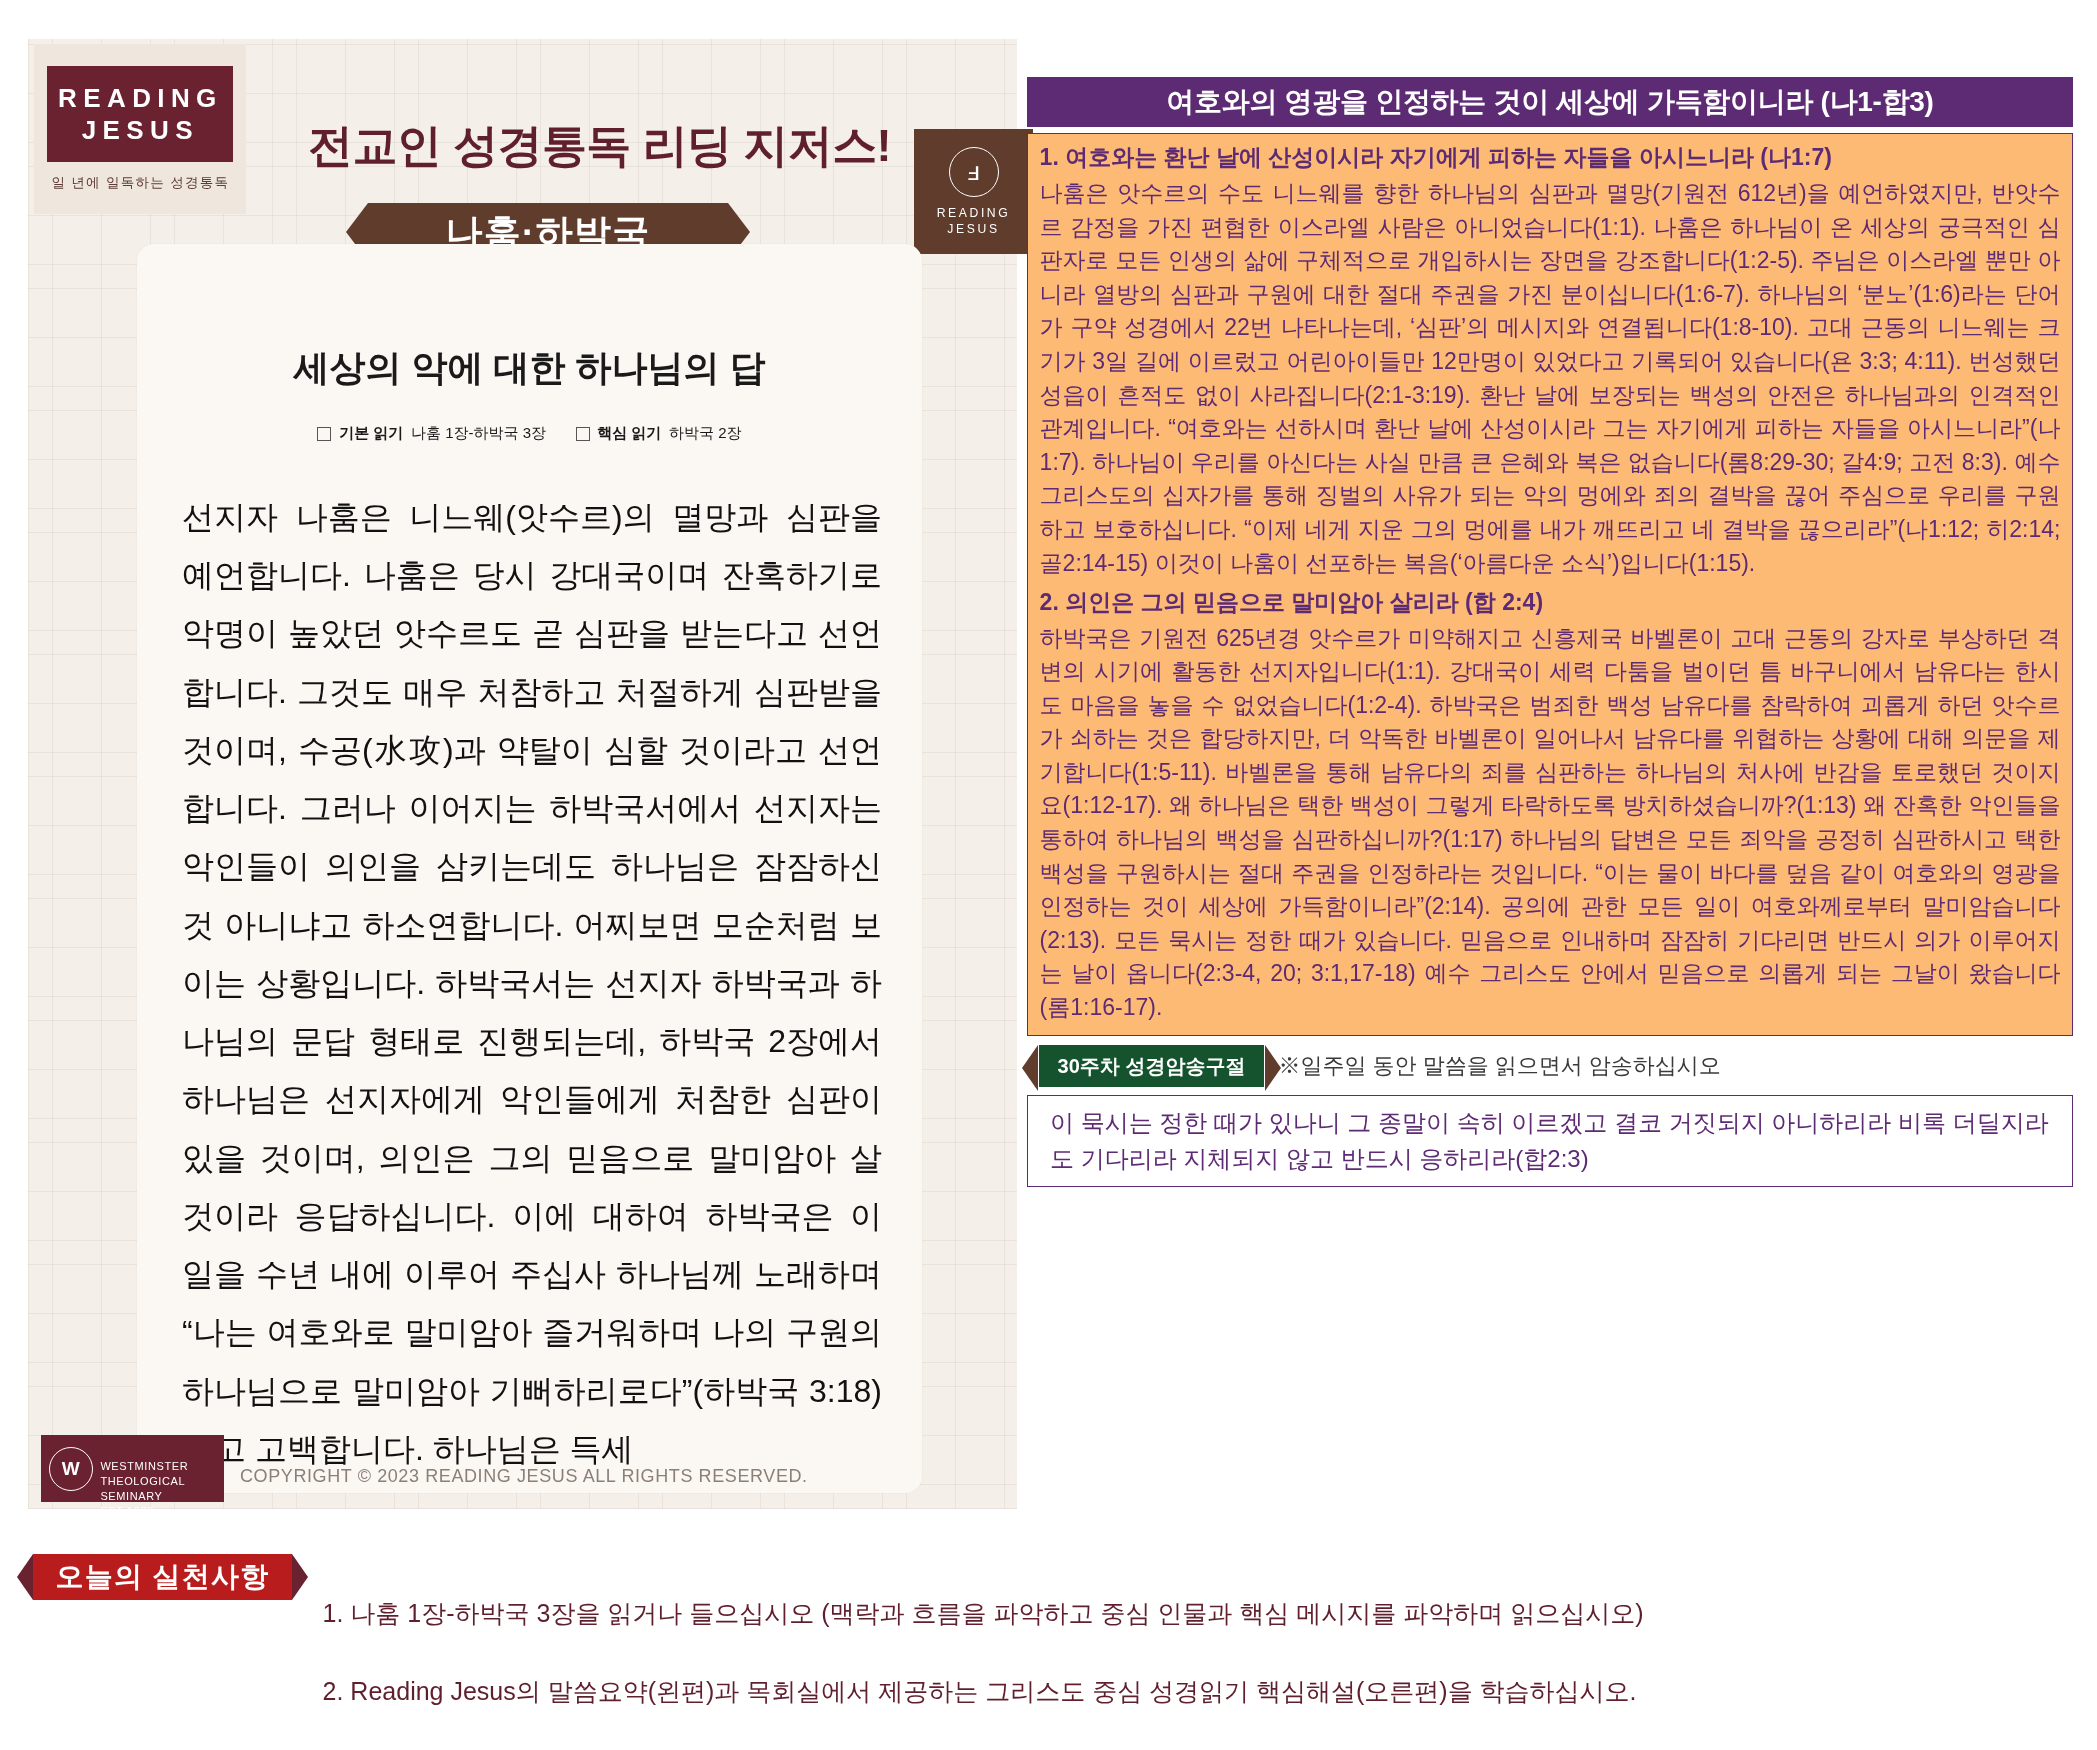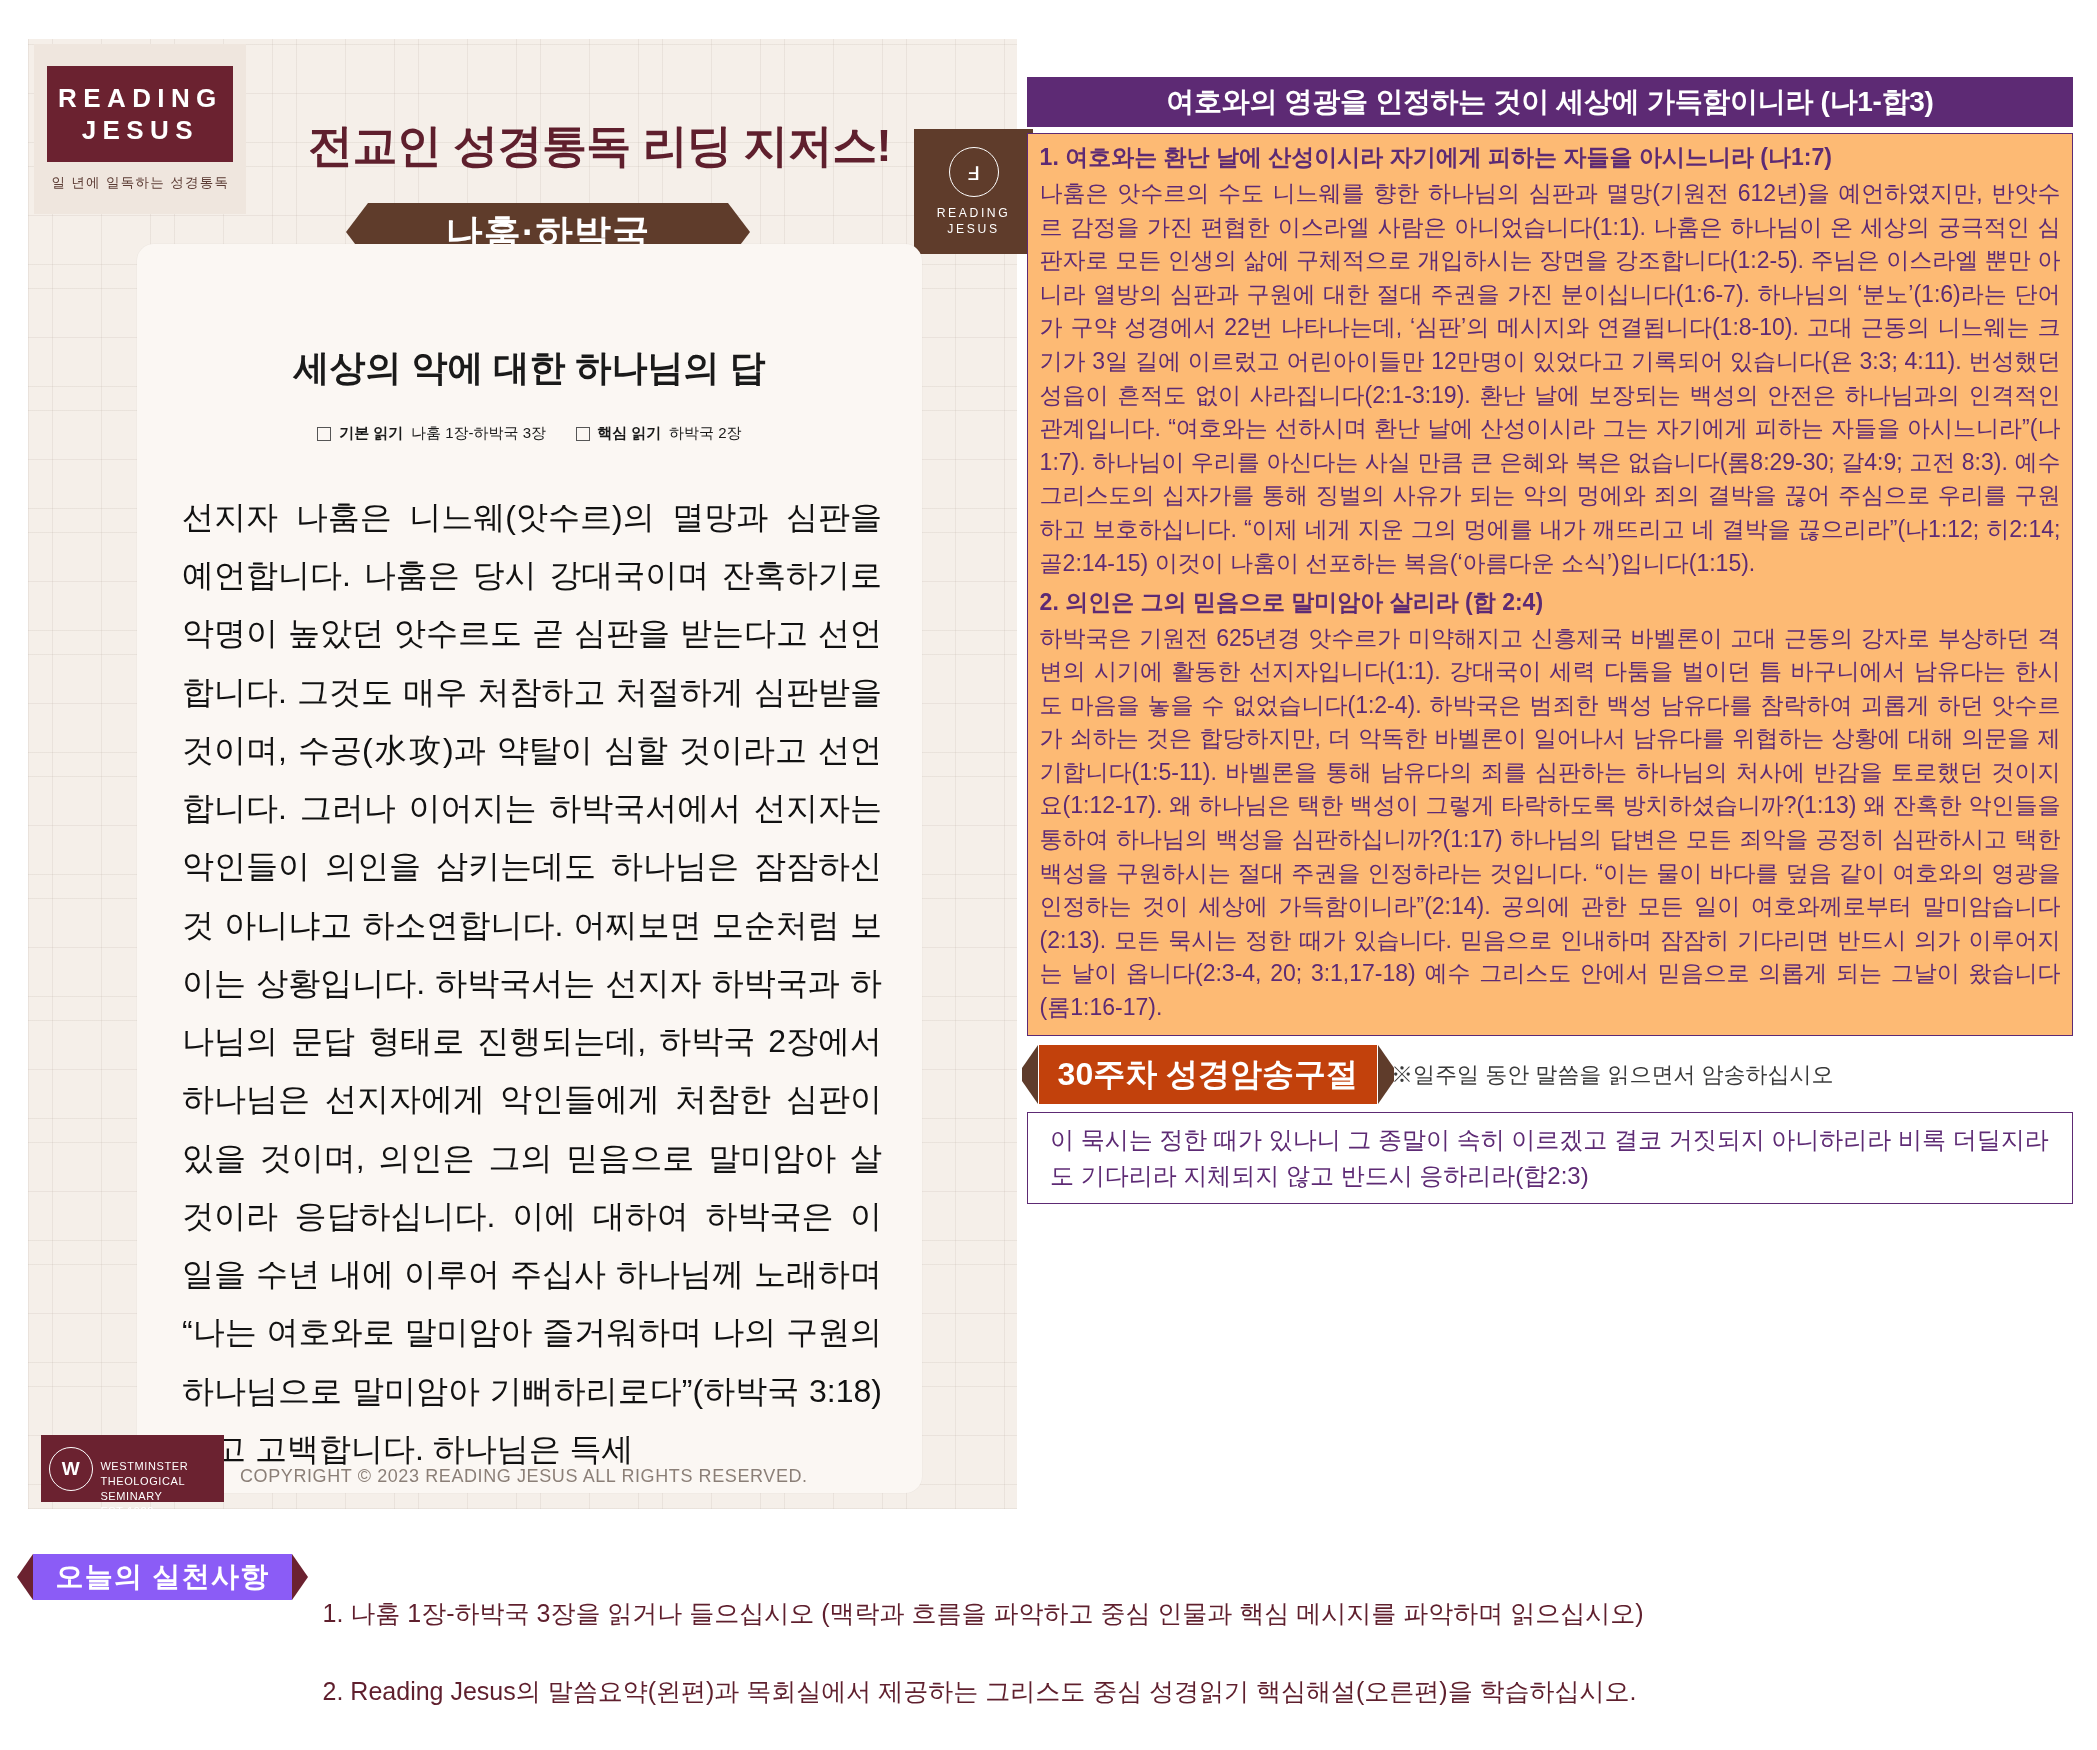--- a/index.html
+++ b/index.html
@@ -225,23 +225,23 @@
     text-justify: inter-character;
   }
 
   .memorize-row {
     width: 1046px;
     margin-top: 9px;
     display: flex; align-items: center; gap: 14px;
   }
   .memorize-tag {
     position: relative;
-    background: #c2410c;
-    color: #ffffff;
-    font-size: 32px; font-weight: bold;
+    background: #14532d;
+    color: #ffffff;
+    font-size: 20px; font-weight: bold;
     padding: 7.7px 19px;
     margin-left: 11.6px;
   }
   .memorize-tag::before {
     content: "";
     position: absolute;
     left: -16.7px; top: 0; bottom: 0;
     border-top: 23px solid transparent;
     border-bottom: 23px solid transparent;
     border-right: 16.7px solid #5f3c2b;
@@ -271,21 +271,21 @@
   
   .footer {
     position: absolute;
     left: 18px; top: 1554px;
     width: 2061px;
     display: flex; align-items: flex-start;
   }
   .footer-tag {
     position: relative;
     margin-left: 15.4px;
-    background: #8b5cf6;
+    background: #b91c1c;
     color: #ffffff;
     font-size: 28px; font-weight: bold;
     padding: 10px 22px;
     letter-spacing: 1.3px;
     flex: 0 0 auto;
     height: 46px;
     display: flex; align-items: center;
   }
   .footer-tag::before {
     content: "";

